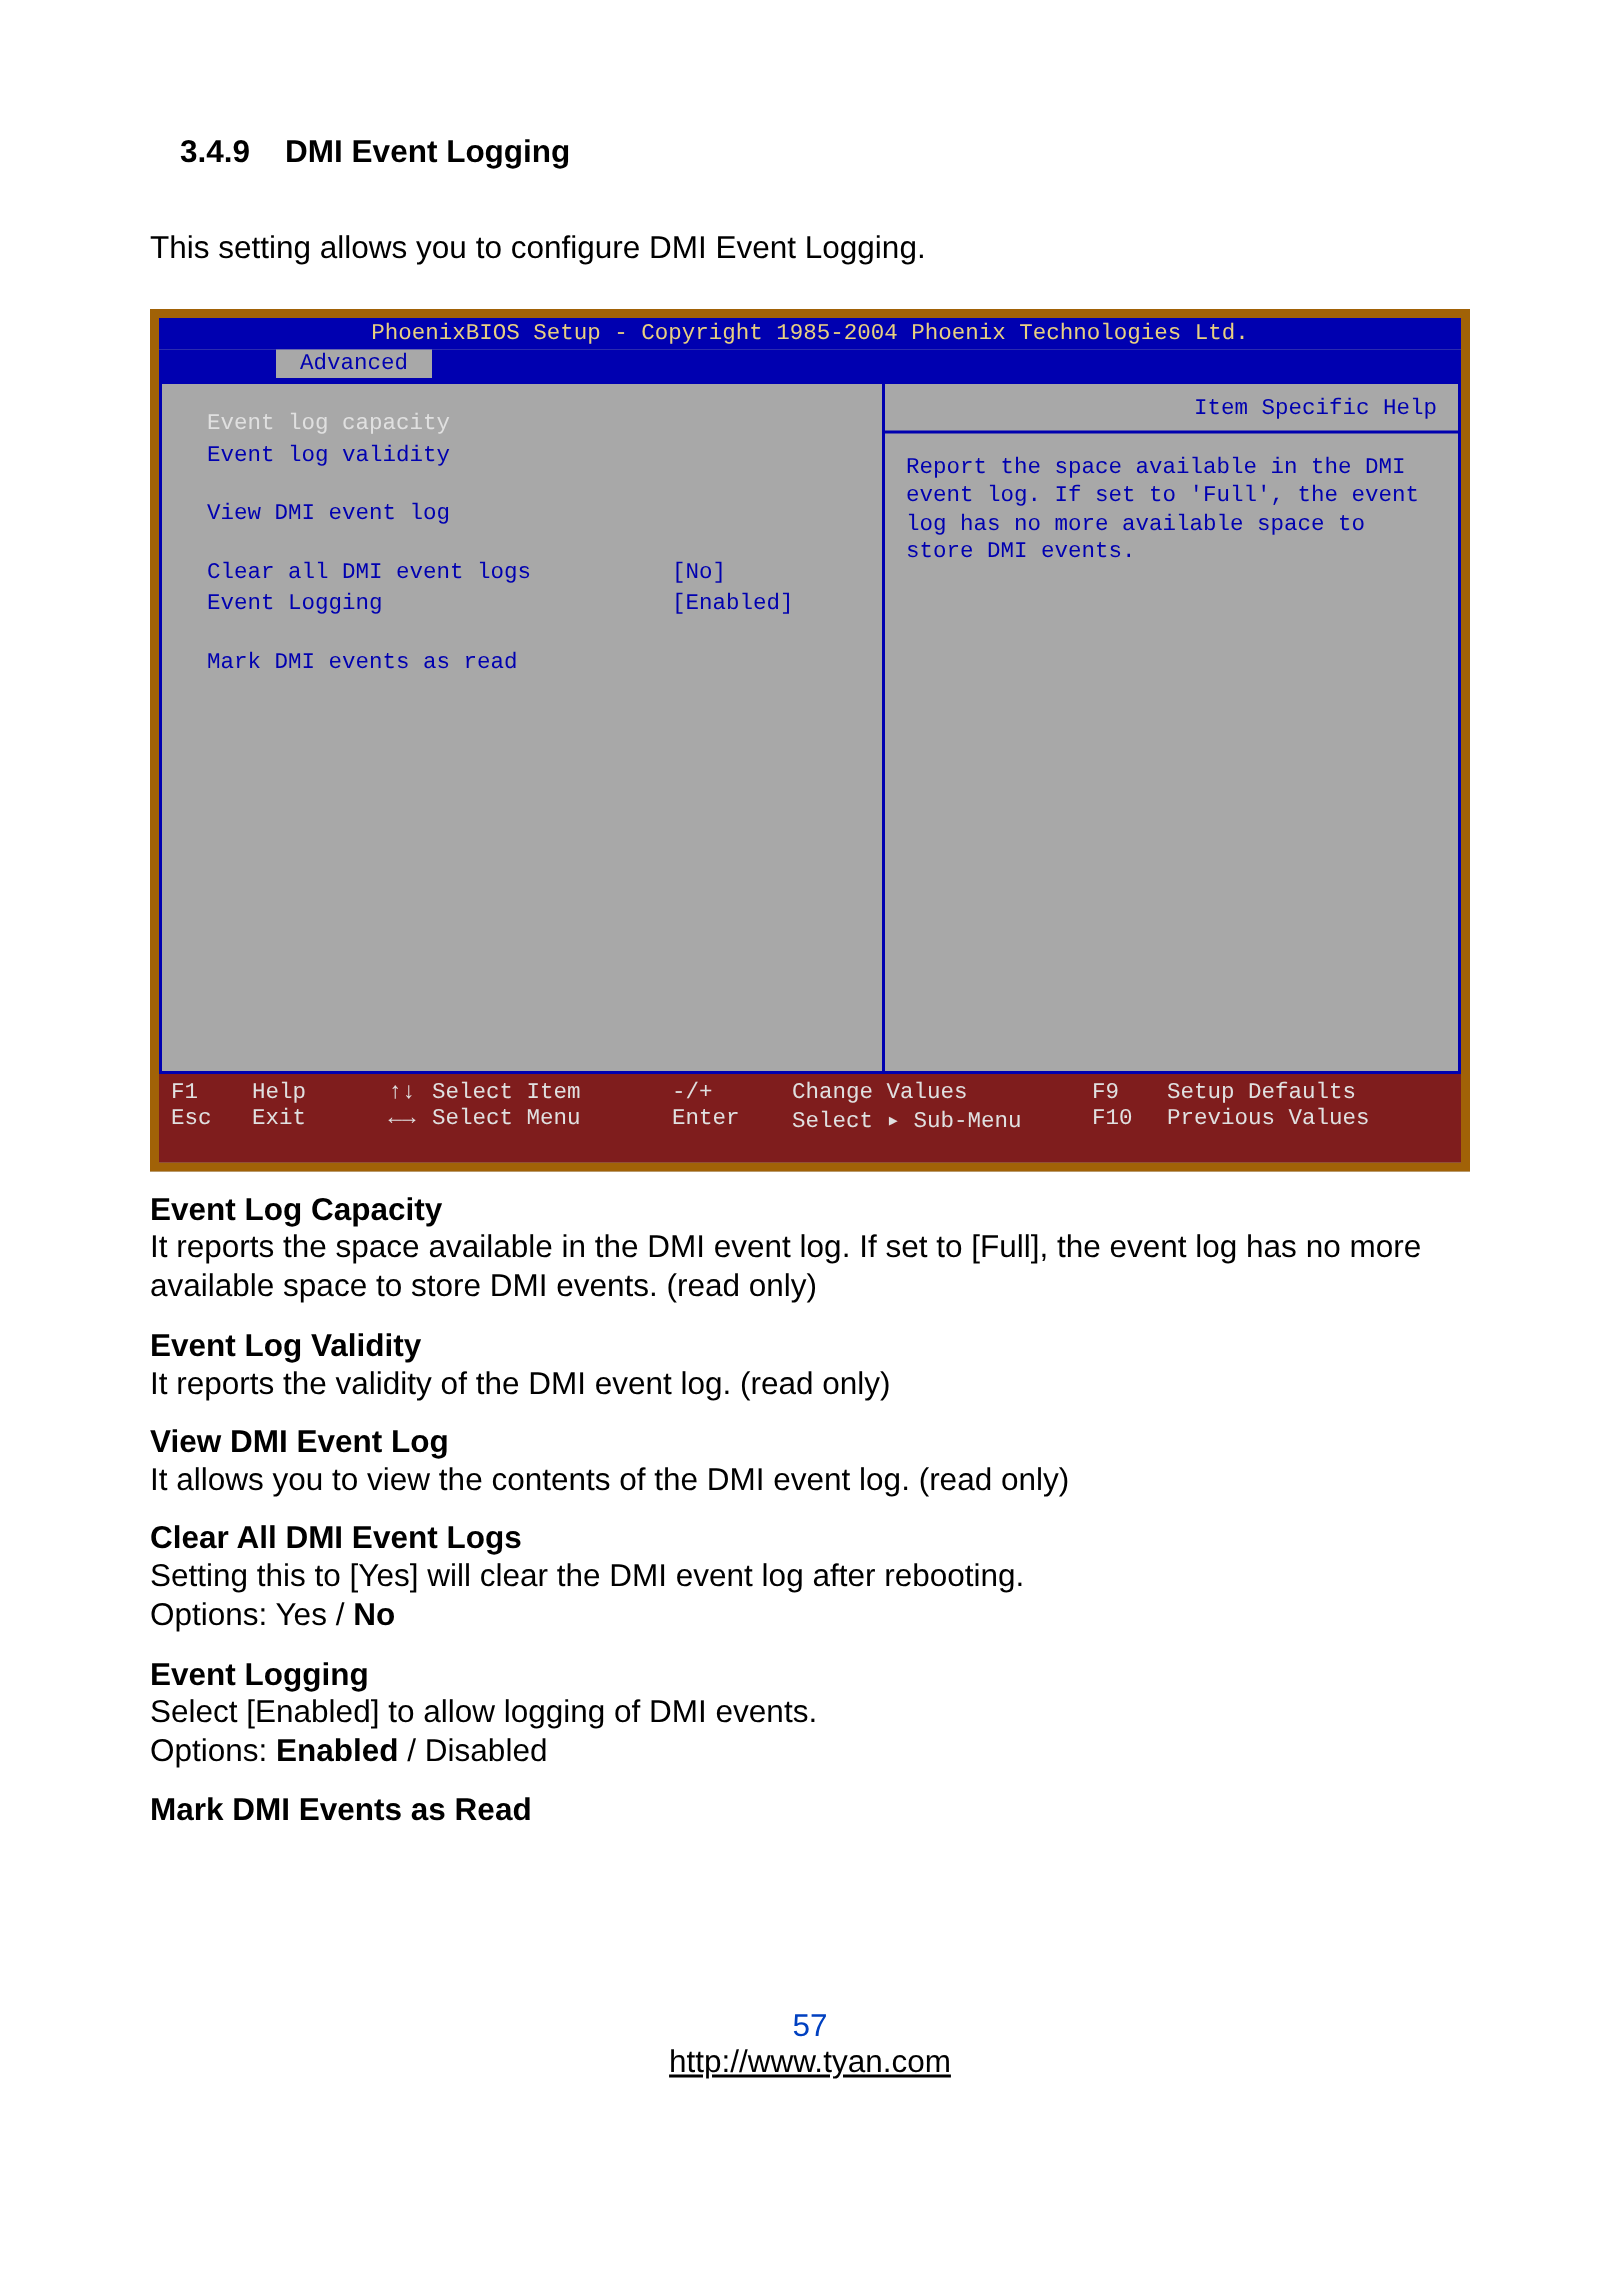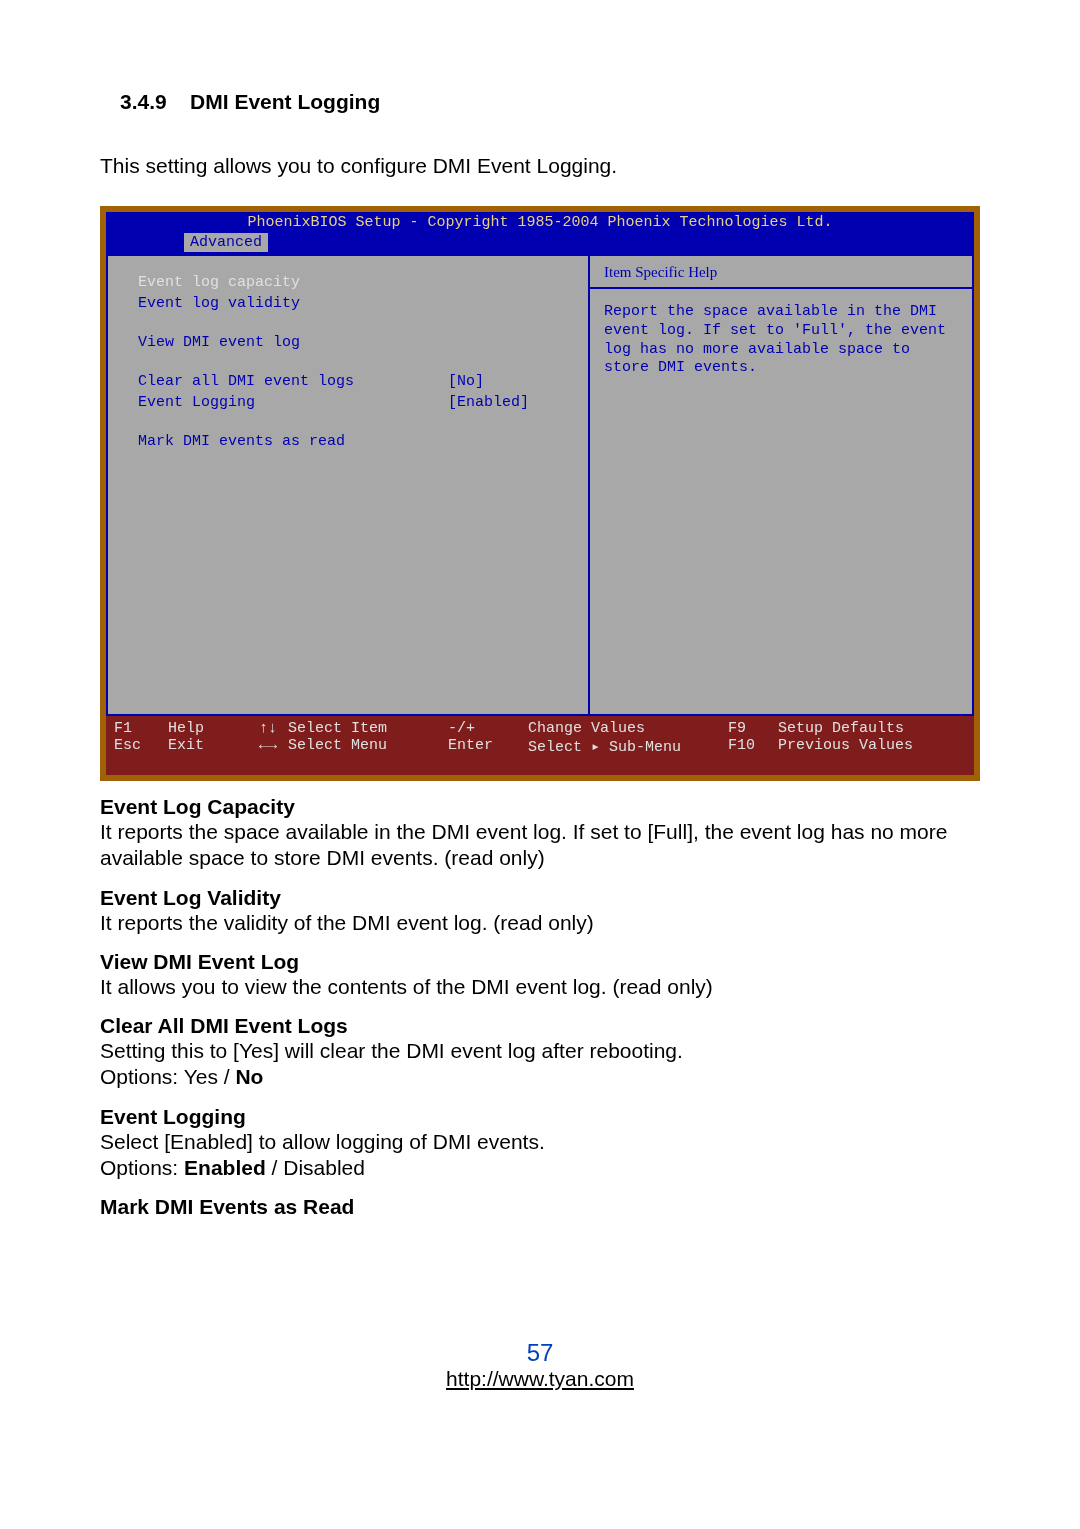--- a/index.html
+++ b/index.html
@@ -41,21 +41,21 @@
     padding: 2px 0;
   }
   .bios-tabs {
     background: #0000b0;
     padding: 0 0 2px 0;
   }
   .bios-tab {
     display: inline-block;
     background: #a8a8a8;
     color: #0000b0;
-    padding: 1px 6px;
+    padding: 1px 16px;
     margin-left: 78px;
   }
   .bios-hr {
     height: 2px;
     background: #0000b0;
   }
   .bios-body {
     display: flex;
     border: 2px solid #0000b0;
     border-top: none;
@@ -84,24 +84,23 @@
     color: #e0e0e0;
   }
   .bios-right {
     flex: 1;
     border-left: 2px solid #0000b0;
     padding: 8px 14px 0 14px;
     box-sizing: border-box;
     color: #0000b0;
   }
   .help-title {
-    text-align: left;
+    text-align: right;
     color: #0000b0;
     margin-bottom: 6px;
-    font-family: Liberation Serif, serif;
   }
   .help-sep {
     border-top: 2px solid #0000b0;
     margin: 0 -14px 14px -14px;
   }
   .help-text {
     color: #0000b0;
     line-height: 1.25;
     white-space: pre-line;
   }
@@ -125,21 +124,21 @@
   .fk3{ display:inline-block; width:50px;}
 
   
   .subhead { font-weight: bold; font-size: 21px; margin-top: 14px; }
   .body-text { font-size: 21px; line-height: 1.25; }
   .bold { font-weight: bold; }
 
   .pagenum {
     text-align: center;
     color: #0040c0;
-    font-size: 24px;
+    font-size: 21px;
     margin-top: 120px;
   }
   .url {
     text-align: center;
     font-size: 21px;
     text-decoration: underline;
   }
 </style>
 </head>
 <body>

